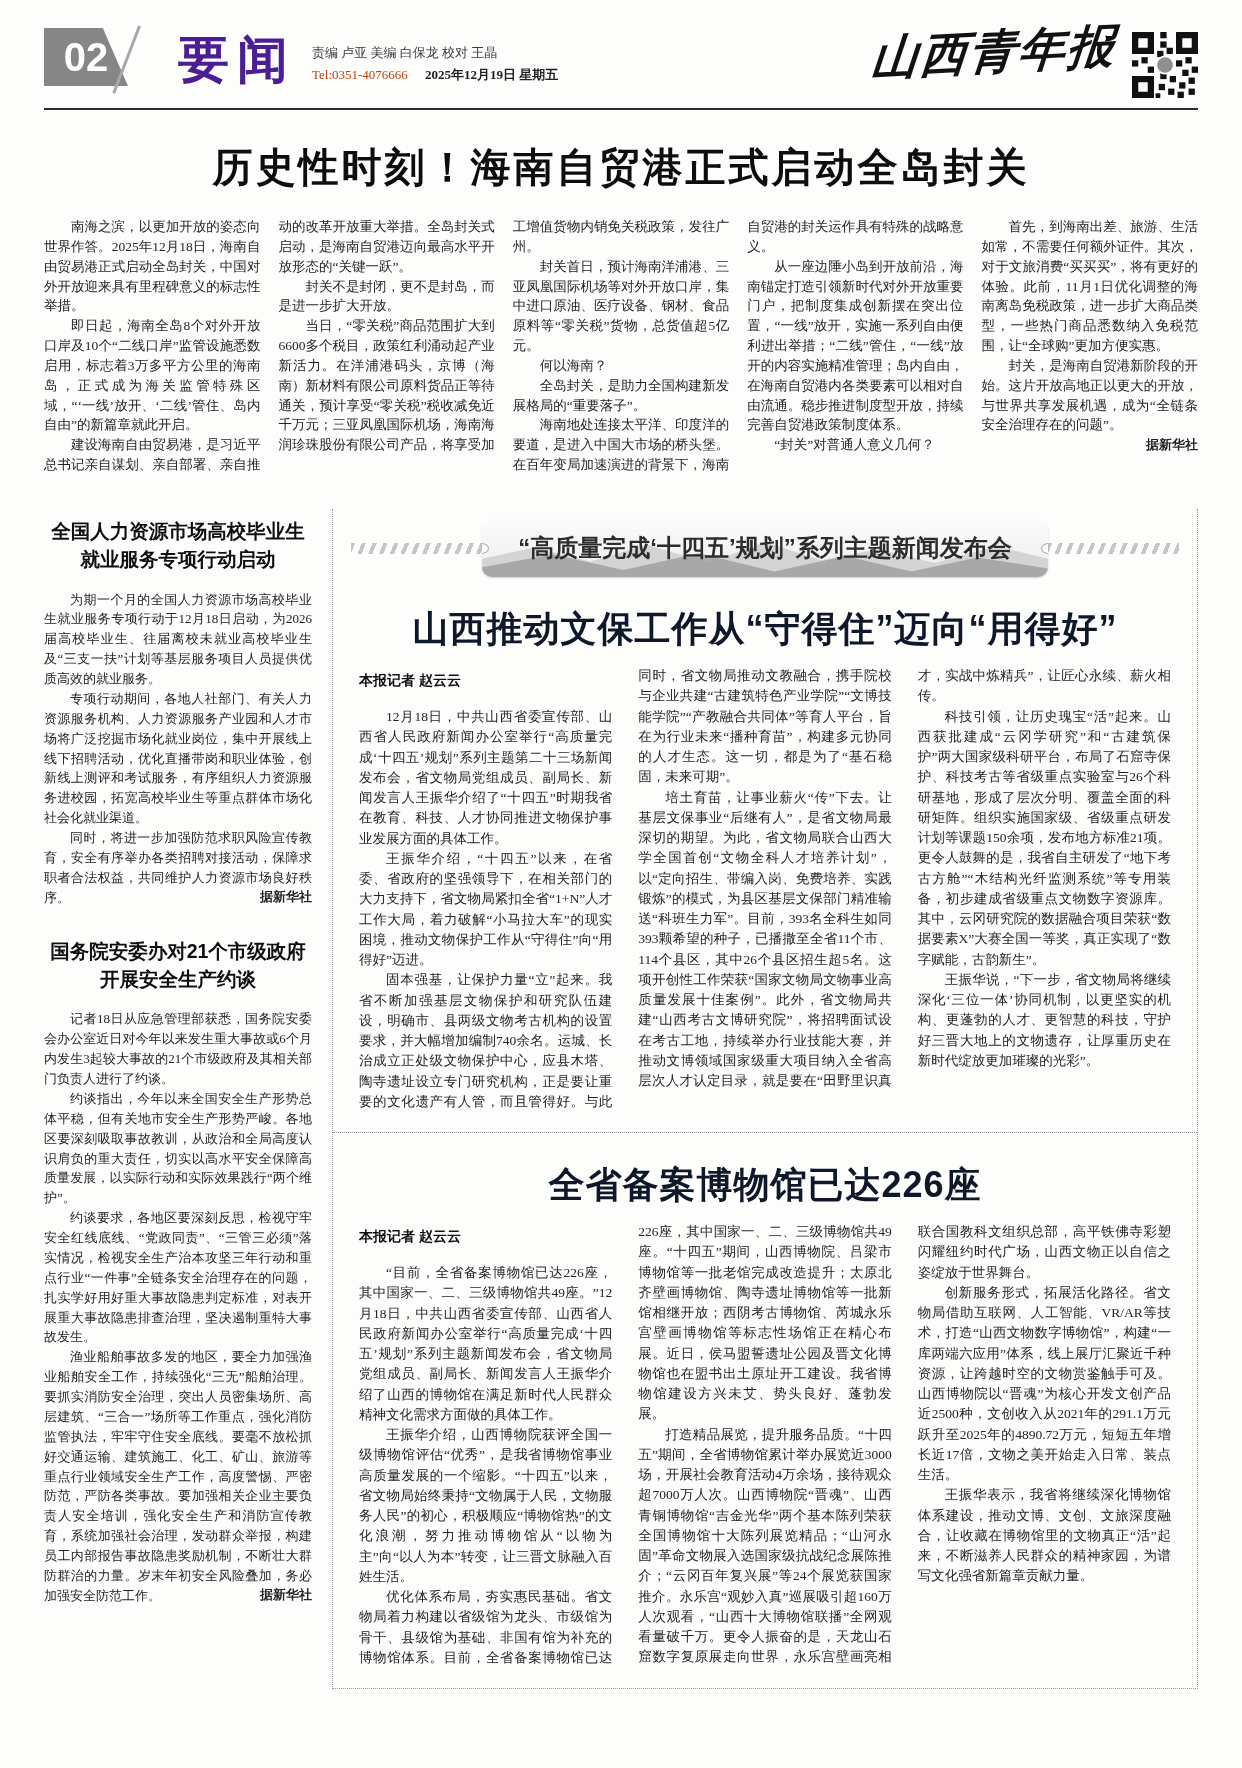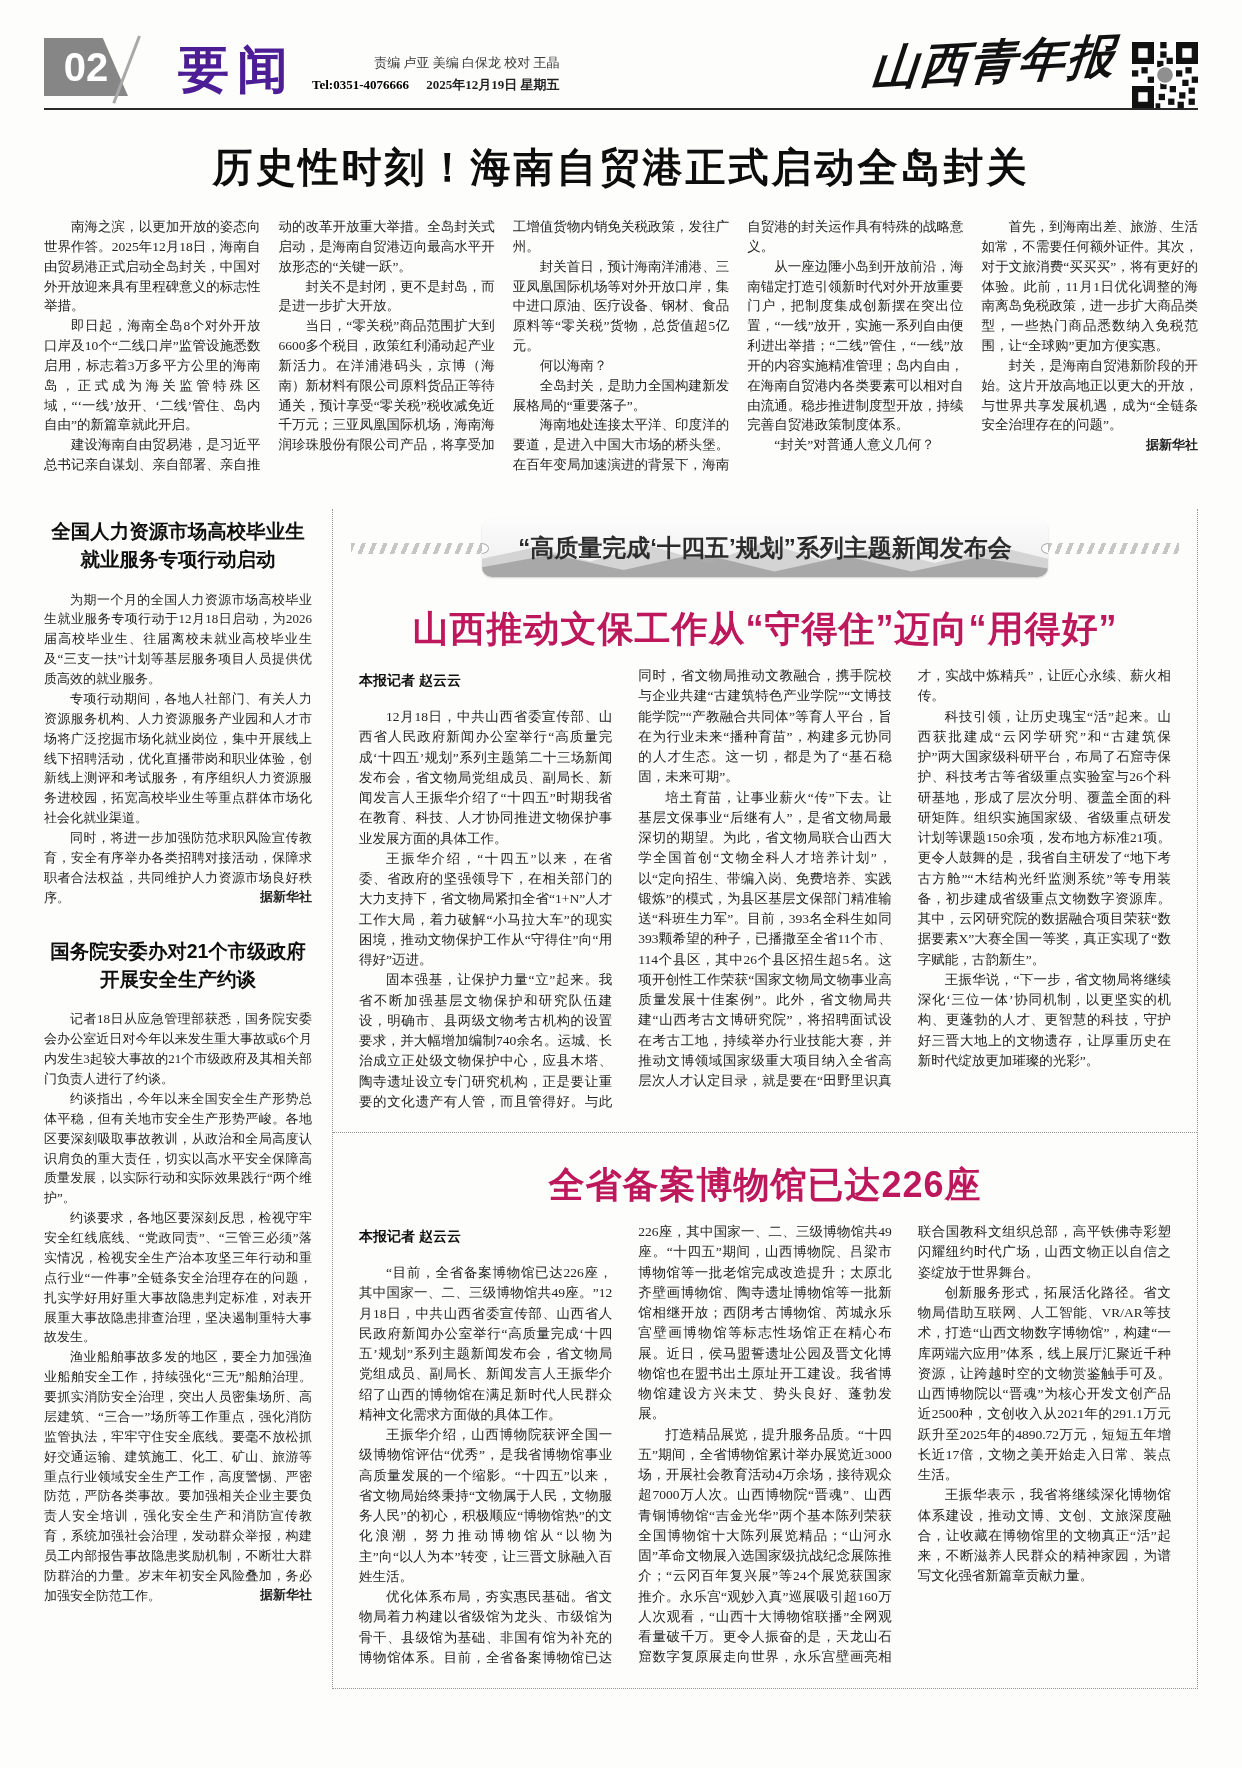--- a/index.html
+++ b/index.html
@@ -2,29 +2,29 @@
 <html><head>
 <meta charset="utf-8">
 <style>
   * { margin:0; padding:0; box-sizing:border-box; }
   html,body { background:#e8e8e8; }
   body { width:1242px; height:1768px; margin:0 auto; background:#fdfdfc; overflow:hidden;
          font-family:"Liberation Serif","DejaVu Serif",serif; color:#242424; }
   .page { padding:26px 44px 0 44px; }
 
   
-  .header { display:flex; align-items:flex-end; gap:16px; border-bottom:2px solid #2a2a2a; padding-bottom:10px; height:84px; position:relative;text-align:right; }
+  .header { display:flex; align-items:flex-end; gap:16px; border-bottom:2px solid #2a2a2a; padding-bottom:20px; height:84px; position:relative; }
   .badge-wrap { position:relative; width:118px; height:60px; flex:none; }
   .page-badge { width:84px; height:58px; background:#868686; color:#fff; display:flex; align-items:center; justify-content:center;
                 font-family:"Liberation Sans","DejaVu Sans",sans-serif; font-weight:800; font-size:40px;
                 clip-path:polygon(0 0,70% 0,100% 100%,0 100%); }
   .badge-slash { position:absolute; left:94px; top:-2px; width:3px; height:72px; background:#a8a8a8; transform:rotate(21deg); transform-origin:top center; }
   .section-title { font-size:51px; color:#4c1d95; letter-spacing:8px; font-weight:700; line-height:1; padding-bottom:2px; flex:none; }
   .credits { font-size:13px; line-height:1.7; color:#3a3a3a; padding-bottom:2px; flex:none; }
-  .credits .tel { color:#000000;font-weight:bold; }
+  .credits .tel { color:#c2410c; }
   .credits .date { color:#1f1f1f; font-weight:600; margin-left:14px; }
   .header-spacer { flex:1; }
   .masthead { font-size:47px; font-style:italic; font-weight:700; color:#111; transform:rotate(-3deg) skewX(-8deg); letter-spacing:2px; padding-bottom:4px; flex:none; }
   .qr { flex:none; width:66px; height:66px; background:#fff; position:relative; top:10px; }
 
   
   .lead-title { text-align:center; font-family:"Liberation Sans","DejaVu Sans",sans-serif; font-weight:900; font-size:40px;
                 letter-spacing:3px; color:#0d0d0d; margin:30px 0 22px 0; white-space:nowrap; }
   .lead-cols { column-count:5; column-gap:18px; column-fill:auto; height:268px; font-size:13.5px; line-height:1.47; text-align:justify; }
   p.para { text-indent:2em; }
@@ -44,21 +44,21 @@
                  padding:0 26px 18px 26px; }
   .banner-row { display:flex; align-items:center; margin:10px -8px 0 -8px; }
   .hatch { flex:1; height:11px; background:repeating-linear-gradient(112deg,#c6c6c6 0 4px,transparent 4px 10px); }
   .banner { flex:none; width:566px; height:58px; border-radius:10px; position:relative; overflow:hidden;
             background:linear-gradient(#fcfcfc,#ececec); box-shadow:0 1px 2px rgba(0,0,0,.18); display:flex; align-items:center; justify-content:center; gap:29px; }
   .banner svg.mtn { position:absolute; left:0; bottom:0; width:100%; height:42px; }
   .banner-label { position:relative; z-index:2; font-family:"Liberation Sans","DejaVu Sans",sans-serif; font-weight:800;
                   font-size:24px; color:#2c2c2c; white-space:nowrap; }
   .ornament { position:relative; z-index:2; width:16px; height:11px; background:#fff; border:1px solid #adadad; border-radius:50%; flex:none; }
 
-  .feature-title { text-align:center; font-family:"Liberation Sans","DejaVu Sans",sans-serif; font-weight:900; color:#be185d;
+  .feature-title { text-align:center; font-family:"Liberation Sans","DejaVu Sans",sans-serif; font-weight:900; color:#0f172a;
                    font-size:36px; letter-spacing:1px; margin:28px 0 6px 0; white-space:nowrap; }
   .byline { font-family:"Liberation Sans","DejaVu Sans",sans-serif; font-weight:700; font-size:14px; margin:4px 0 16px 0; color:#111; }
   .cols3 { column-count:3; column-gap:26px; column-fill:auto; font-size:13.5px; line-height:1.5; text-align:justify; margin-top:12px; }
   .cols3.a1 { height:446px; }
   .cols3.a2 { height:448px; }
   .dotted-divider { border-top:1px dotted #979797; margin:20px -26px 0 -26px; }
 </style>
 </head>
 <body>
 

